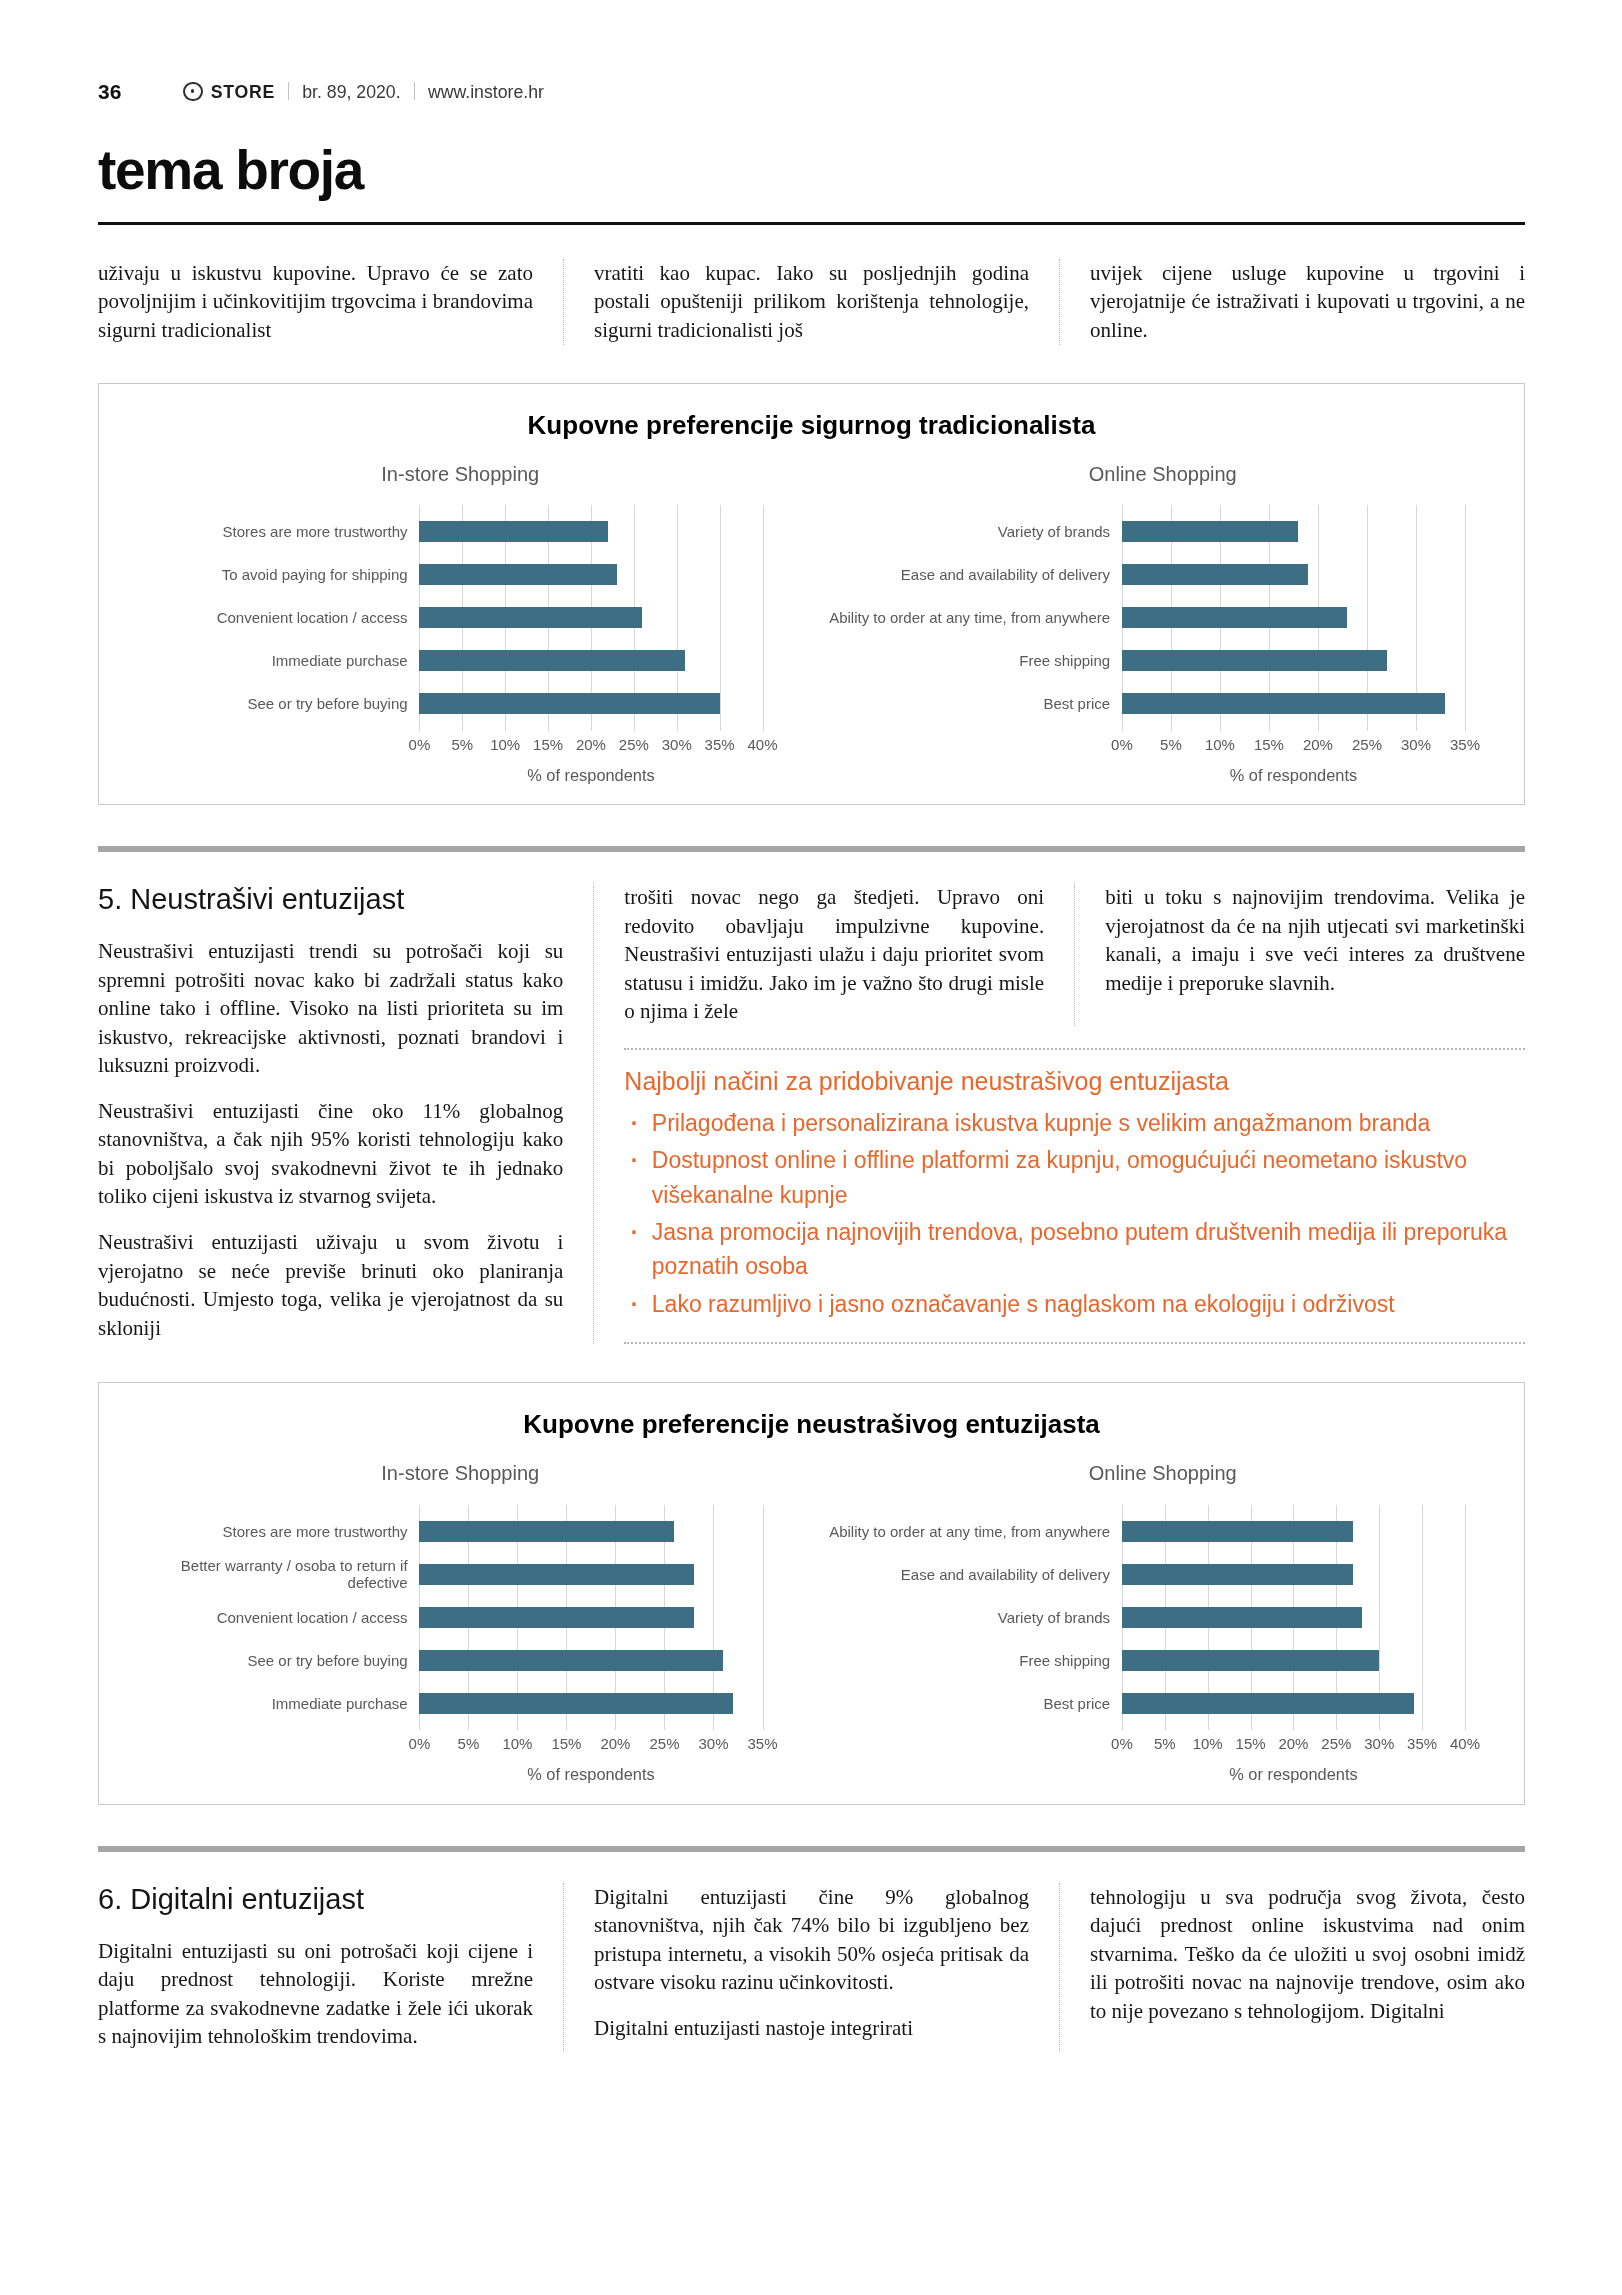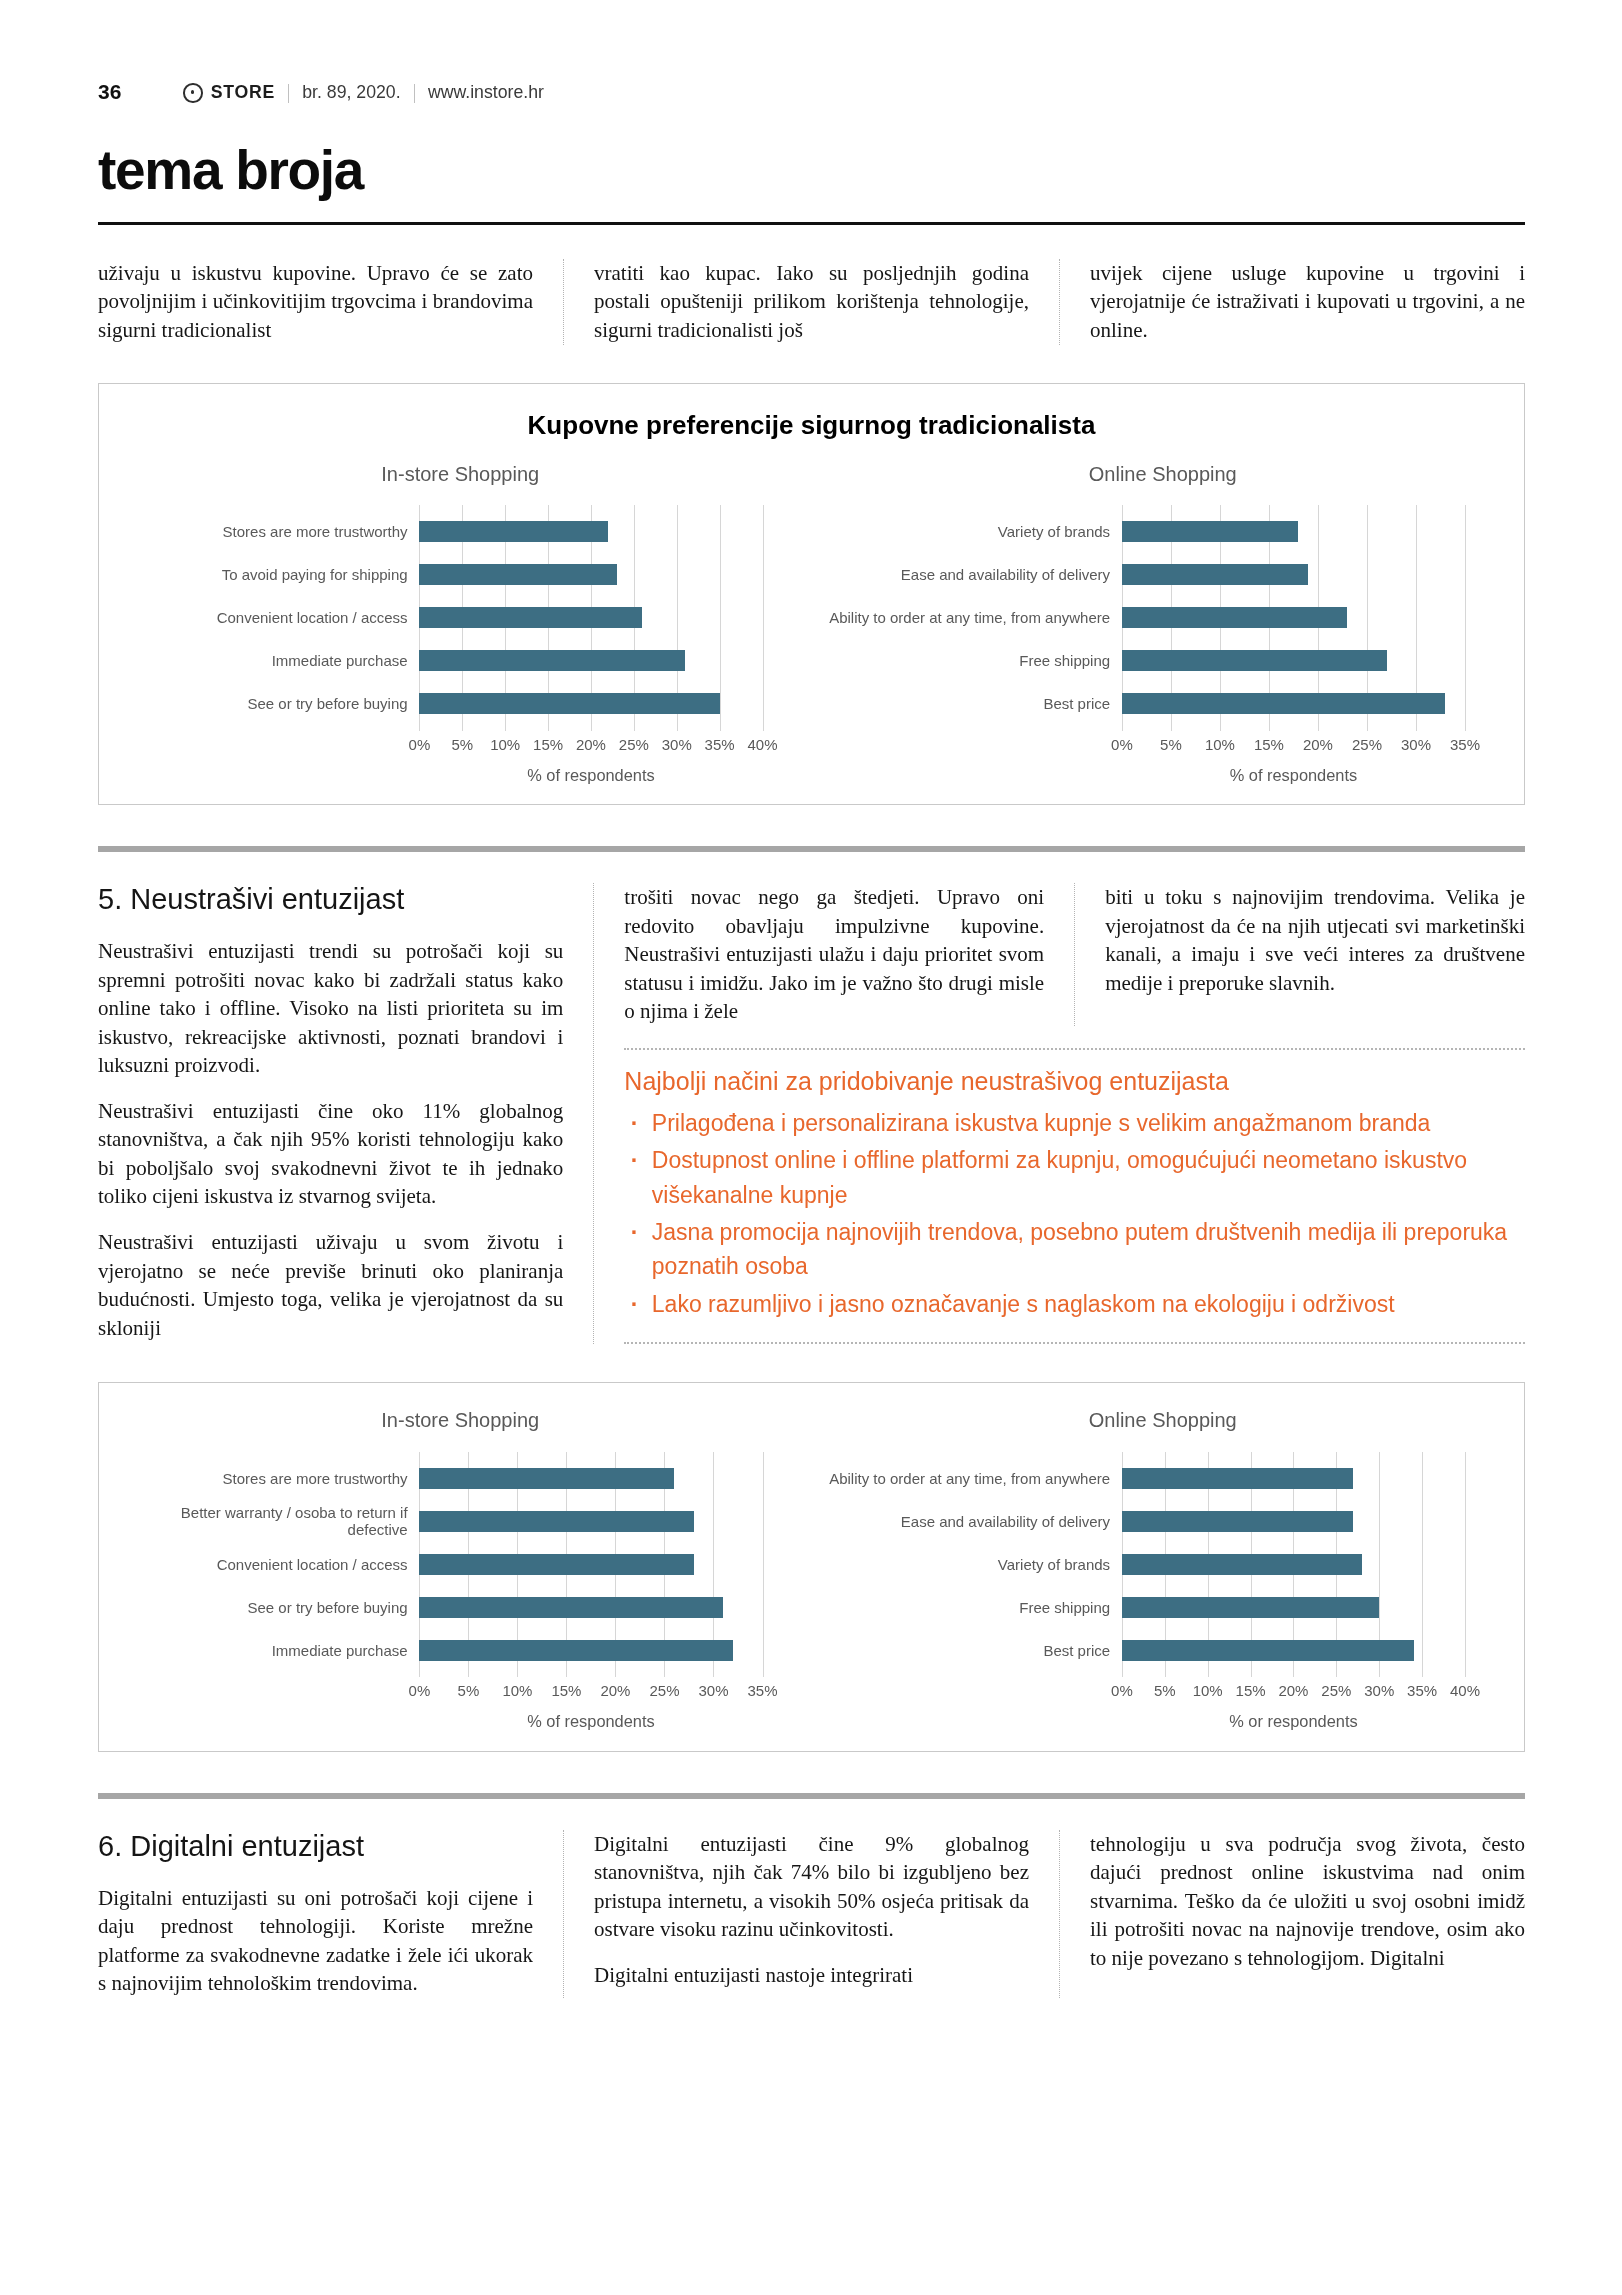--- a/index.html
+++ b/index.html
@@ -7,21 +7,21 @@
   body { width:1623px; min-height:2295px; }
   .page {
     width:1623px; min-height:2295px; background:#ffffff;
     padding:80px 98px 59px 98px;
     font-family:"Liberation Serif", serif; color:#141414;
   }
 
   
   .topbar { display:flex; align-items:center; font-family:"Liberation Sans", sans-serif; }
   .pagenum { font-size:21px; font-weight:700; color:#111; margin-right:62px; }
-  .brandline { display:flex; align-items:flex-end; font-size:17.7px; color:#3a3a3a; }
+  .brandline { display:flex; align-items:flex-start; font-size:17.7px; color:#3a3a3a; }
   .logo-ring { width:19.6px; height:19.6px; border:2.6px solid #2e2e2e; border-radius:50%; margin-right:7.9px; position:relative; }
   .logo-ring::after { content:""; position:absolute; left:5.2px; top:5.2px; width:3.9px; height:3.9px; background:#2e2e2e; border-radius:50%; }
   .brand { font-weight:700; letter-spacing:0.7px; color:#1d1d1d; }
   .meta-sep { width:1.3px; height:18.3px; background:#c0c0c0; margin:0 13px; }
 
   h1.headline {
     font-family:"Liberation Sans", sans-serif; font-size:55px; font-weight:800;
     letter-spacing:-1.3px; color:#0c0c0c; margin-top:34px;
   }
   .black-rule { height:3.3px; background:#101010; margin-top:19.6px; }
@@ -277,20 +277,21 @@
               <li>Dostupnost online i offline platformi za kupnju, omogućujući neometano iskustvo višekanalne kupnje</li>
               <li>Jasna promocija najnovijih trendova, posebno putem društvenih medija ili preporuka poznatih osoba</li>
               <li>Lako razumljivo i jasno označavanje s naglaskom na ekologiju i održivost</li>
             </ul>
         </div>
       </div>
     </div>
   </section>
 
   <div class="chart-box">
+      <div class="chart-title">Kupovne preferencije neustrašivog entuzijasta</div>
       <div class="panels">
         <div class="panel">
           <div class="panel-subtitle">In-store Shopping</div>
           <div class="chart-area">
             <div class="gridlayer">
               <div class="gridline" style="left: 0%;"></div>
               <div class="gridline" style="left: 14.2857%;"></div>
               <div class="gridline" style="left: 28.5714%;"></div>
               <div class="gridline" style="left: 42.8571%;"></div>
               <div class="gridline" style="left: 57.1429%;"></div>

